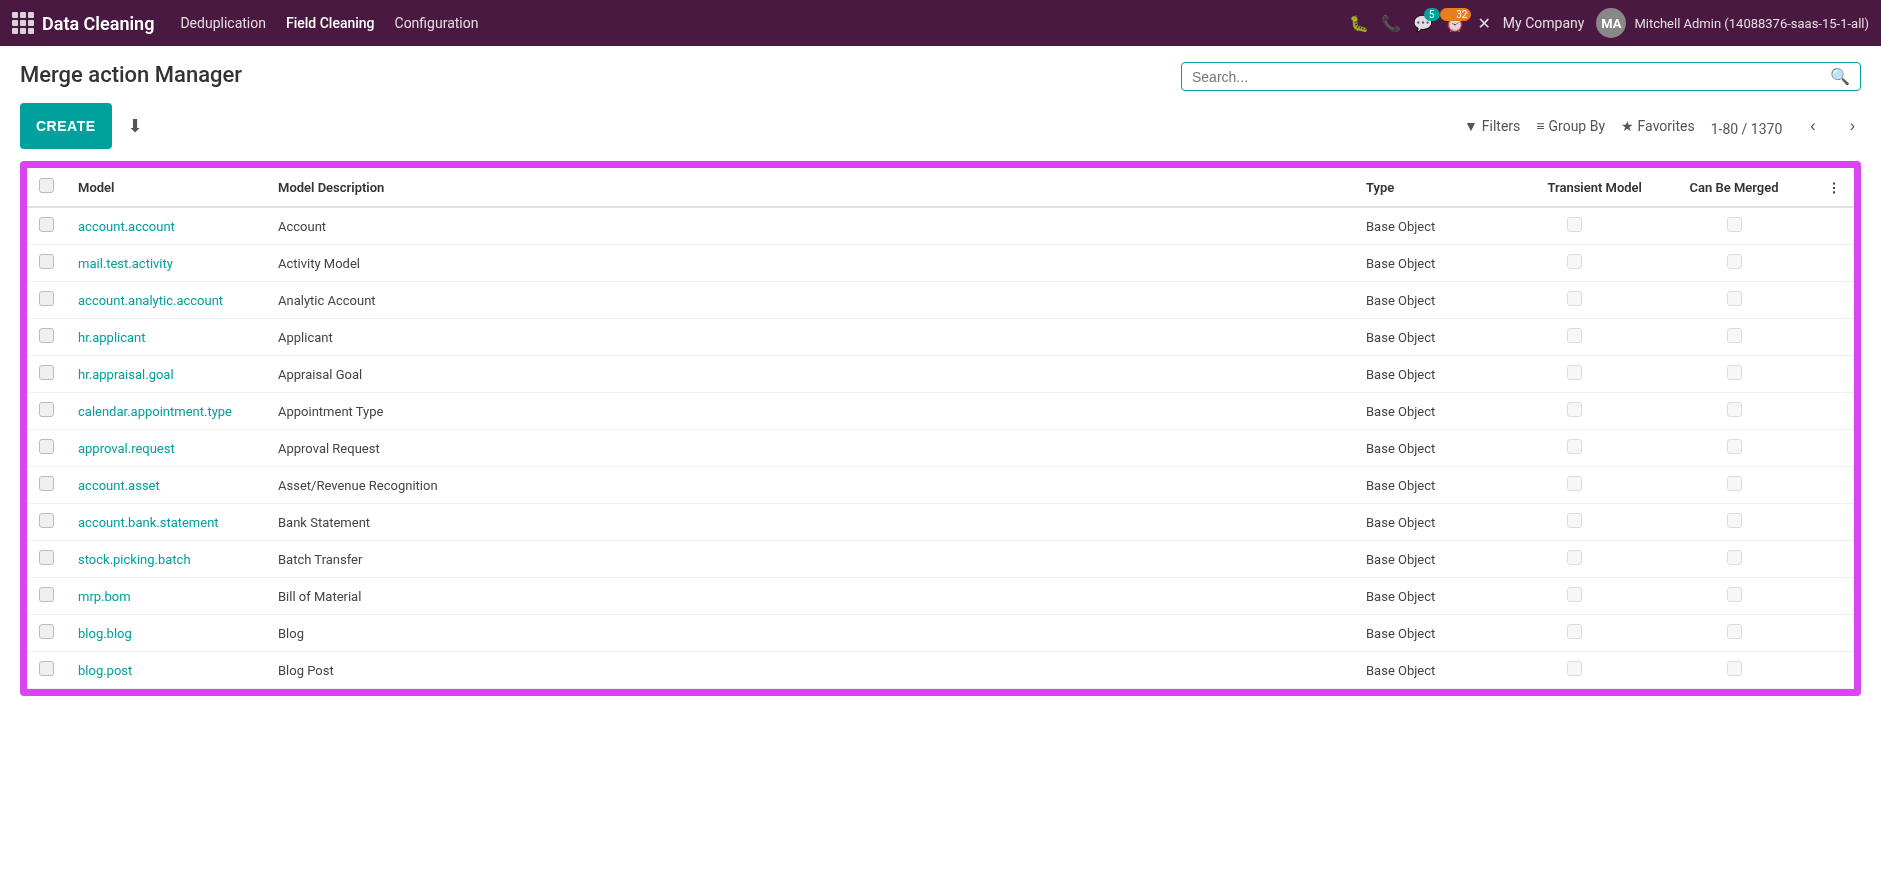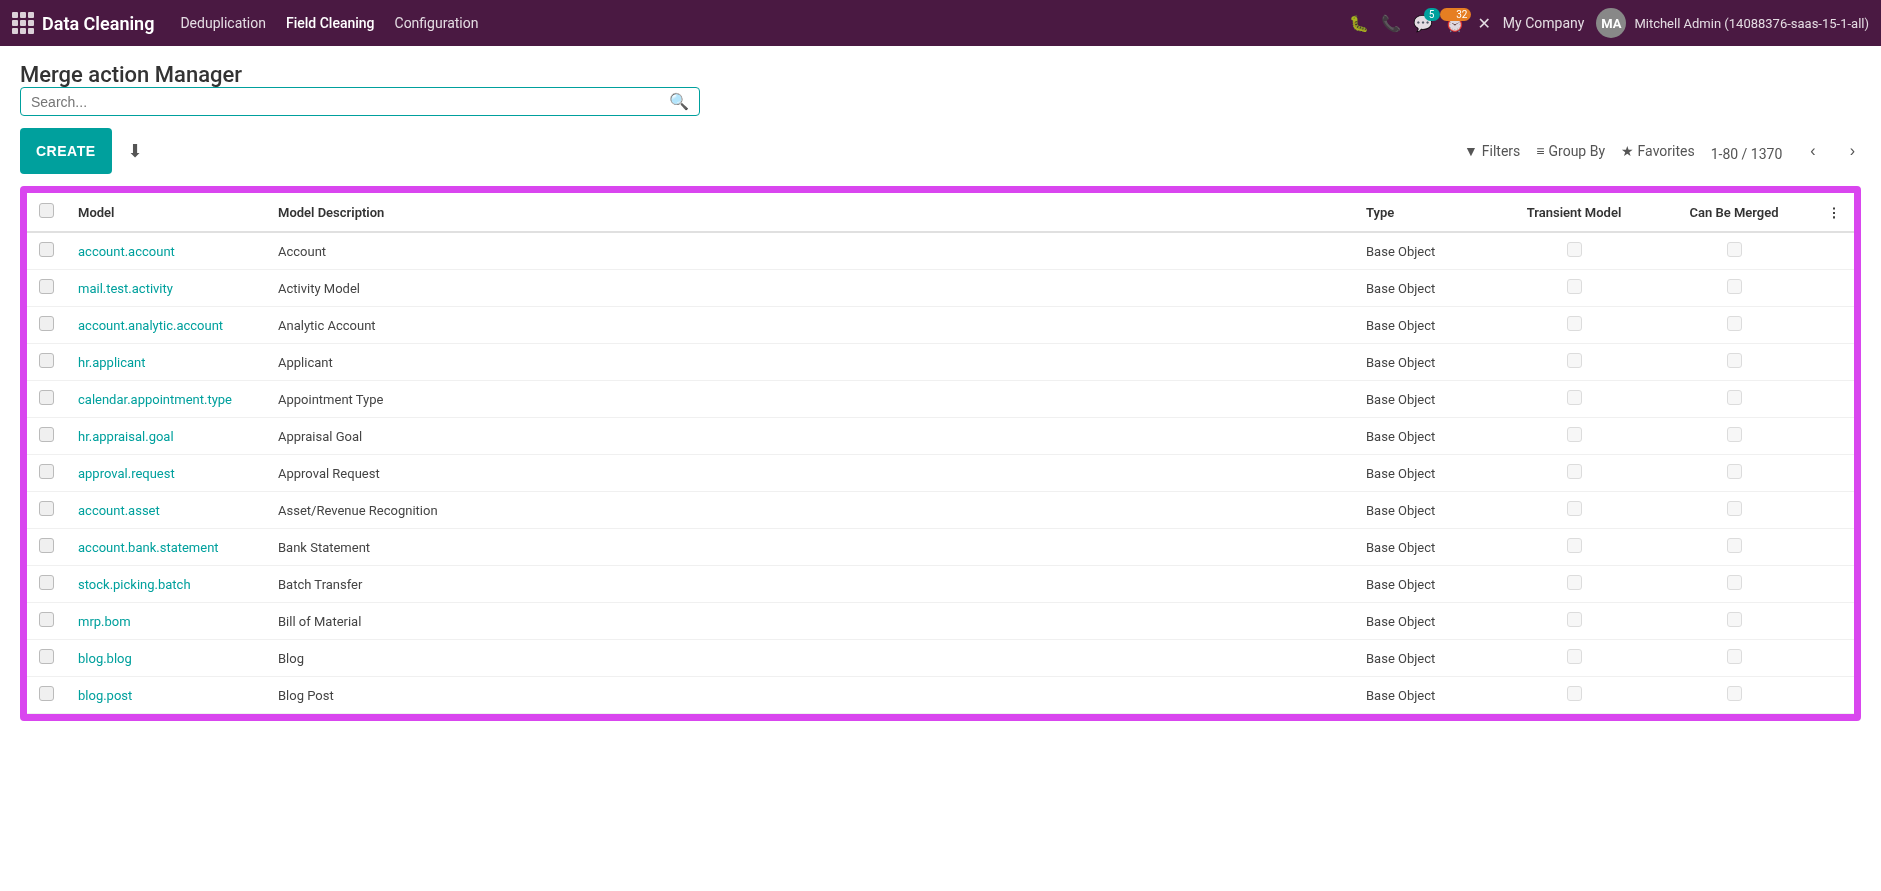--- a/index.html
+++ b/index.html
@@ -103,21 +103,20 @@
     
     .content {
       padding: 16px 20px;
     }
 
     
     .page-header {
       display: flex;
       align-items: flex-start;
       margin-bottom: 12px;
-      flex-direction: column;
     }
     .page-title {
       font-size: 22px;
       font-weight: 500;
       color: #333;
       flex: 1;
     }
     .search-bar {
       display: flex;
       align-items: center;
@@ -218,21 +217,21 @@
       color: #333;
       white-space: nowrap;
     }
     thead th.col-checkbox {
       width: 36px;
       text-align: center;
     }
     thead th.col-model { width: 200px; }
     thead th.col-desc { }
     thead th.col-type { width: 140px; }
-    thead th.col-transient { width: 160px; text-align: center; }
+    thead th.col-transient { width: 160px; text-align: right; }
     thead th.col-merge { width: 160px; text-align: center; }
     thead th.col-more { width: 40px; text-align: center; }
 
     tbody tr {
       border-bottom: 1px solid #f0f0f0;
     }
     tbody td {
       padding: 9px 12px;
       font-size: 13px;
       color: #444;
@@ -419,40 +418,40 @@
       <td class="col-merge">
         <span class="checkbox-box" style="opacity:0.5;"></span>
       </td>
       <td class="col-more"></td>
     </tr>
           <tr>
       <td class="col-checkbox">
         <span class="checkbox-box"></span>
       </td>
       <td>
+        <a class="model-link" href="#">hr.appraisal.goal</a>
+      </td>
+      <td>Appraisal Goal</td>
+      <td>Base Object</td>
+      <td class="col-transient">
+        <span class="checkbox-box" style="opacity:0.5;"></span>
+      </td>
+      <td class="col-merge">
+        <span class="checkbox-box" style="opacity:0.5;"></span>
+      </td>
+      <td class="col-more"></td>
+    </tr>
+          <tr>
+      <td class="col-checkbox">
+        <span class="checkbox-box"></span>
+      </td>
+      <td>
         <a class="model-link" href="#">calendar.appointment.type</a>
       </td>
       <td>Appointment Type</td>
-      <td>Base Object</td>
-      <td class="col-transient">
-        <span class="checkbox-box" style="opacity:0.5;"></span>
-      </td>
-      <td class="col-merge">
-        <span class="checkbox-box" style="opacity:0.5;"></span>
-      </td>
-      <td class="col-more"></td>
-    </tr>
-          <tr>
-      <td class="col-checkbox">
-        <span class="checkbox-box"></span>
-      </td>
-      <td>
-        <a class="model-link" href="#">hr.appraisal.goal</a>
-      </td>
-      <td>Appraisal Goal</td>
       <td>Base Object</td>
       <td class="col-transient">
         <span class="checkbox-box" style="opacity:0.5;"></span>
       </td>
       <td class="col-merge">
         <span class="checkbox-box" style="opacity:0.5;"></span>
       </td>
       <td class="col-more"></td>
     </tr>
           <tr>

